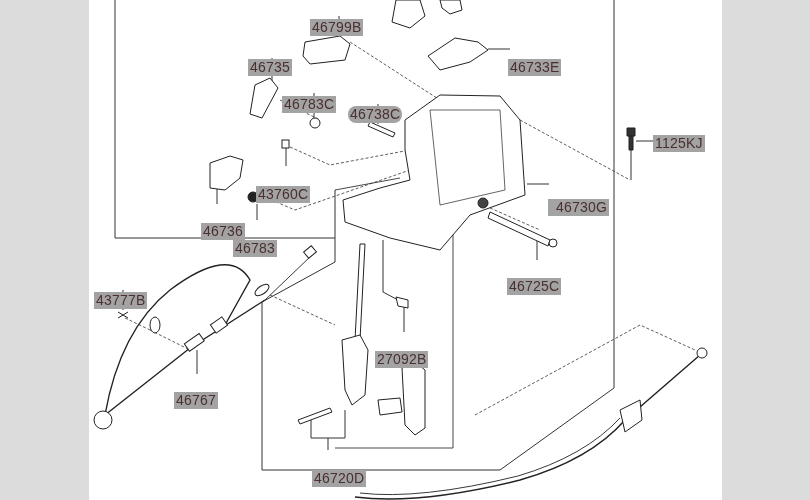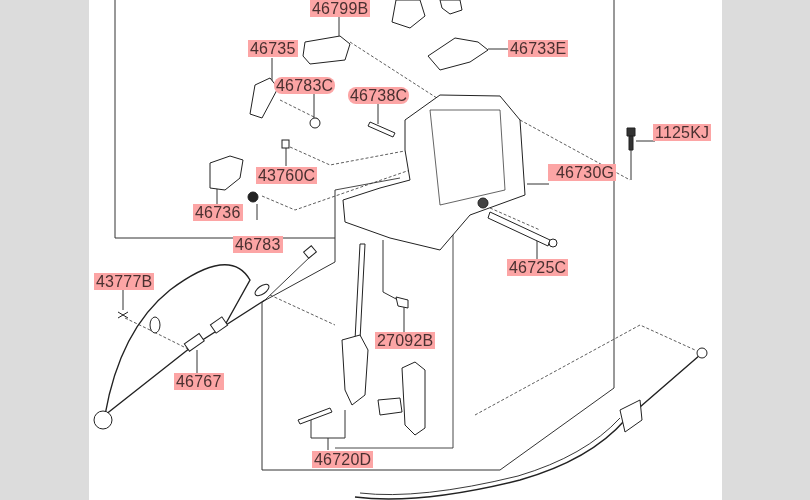--- a/index.html
+++ b/index.html
@@ -1,19 +1,19 @@
 <!DOCTYPE html>
 <html><head>
 <meta charset="utf-8">
 <style>
   html,body{margin:0;padding:0;}
   body{width:810px;height:500px;background:#dcdcdc;position:relative;overflow:hidden;font-family:"Liberation Sans",sans-serif;}
   #paper{position:absolute;left:89px;top:0;width:633px;height:500px;background:#ffffff;}
   #diagram{position:absolute;left:0;top:0;width:810px;height:500px;}
-  .lbl{position:absolute;background:#fca5a5;color:#4a3030;font-size:16px;line-height:17px;padding:0 2px;letter-spacing:0.2px;white-space:nowrap;}
+  .lbl{position:absolute;background:#a3a3a3;color:#4a3030;font-size:14px;line-height:17px;padding:0 2px;letter-spacing:0.2px;white-space:nowrap;margin-top:19px;}
 </style>
 </head>
 <body>
 
 <div id="paper"></div>
 
 <svg id="diagram" viewBox="0 0 810 500" xmlns="http://www.w3.org/2000/svg">
   <g fill="none" stroke="#333" stroke-width="1">
 
     <path d="M115 0 V238 H335"></path>
@@ -107,24 +107,24 @@
     <path d="M355 497 Q420 505 520 480 Q590 460 625 420 L700 355" fill="none" stroke-width="1.4"></path>
     <path d="M360 493 Q420 500 518 476 Q585 456 620 418" fill="none" stroke-width="0.9"></path>
     <path d="M620 410 L640 400 L642 420 L625 432 Z"></path>
     <circle cx="702" cy="353" r="5"></circle>
   </g>
 </svg>
 
 <div class="lbl" style="left:310px;top:0px;">46799B</div>
 <div class="lbl" style="left:508px;top:40px;">46733E</div>
 <div class="lbl" style="left:248px;top:40px;">46735</div>
-<div class="lbl" style="left:274px;top:77px;border-radius:8px;">46783C</div>
+<div class="lbl" style="left:282px;top:77px;">46783C</div>
 <div class="lbl" style="left:348px;top:87px;border-radius:8px;">46738C</div>
-<div class="lbl" style="left:653px;top:124px;">1125KJ</div>
+<div class="lbl" style="left:653px;top:116px;">1125KJ</div>
 <div class="lbl" style="left:256px;top:167px;">43760C</div>
-<div class="lbl" style="left:548px;top:164px;padding-left:8px;">46730G</div>
-<div class="lbl" style="left:193px;top:204px;">46736</div>
-<div class="lbl" style="left:233px;top:236px;">46783</div>
+<div class="lbl" style="left:548px;top:180px;padding-left:8px;">46730G</div>
+<div class="lbl" style="left:201px;top:204px;">46736</div>
+<div class="lbl" style="left:233px;top:221px;">46783</div>
 <div class="lbl" style="left:507px;top:259px;text-align:right;">46725C</div>
 <div class="lbl" style="left:94px;top:273px;text-align:center;">43777B</div>
 <div class="lbl" style="left:375px;top:332px;">27092B</div>
 <div class="lbl" style="left:174px;top:373px;">46767</div>
 <div class="lbl" style="left:312px;top:451px;">46720D</div>
 
 </body></html>

